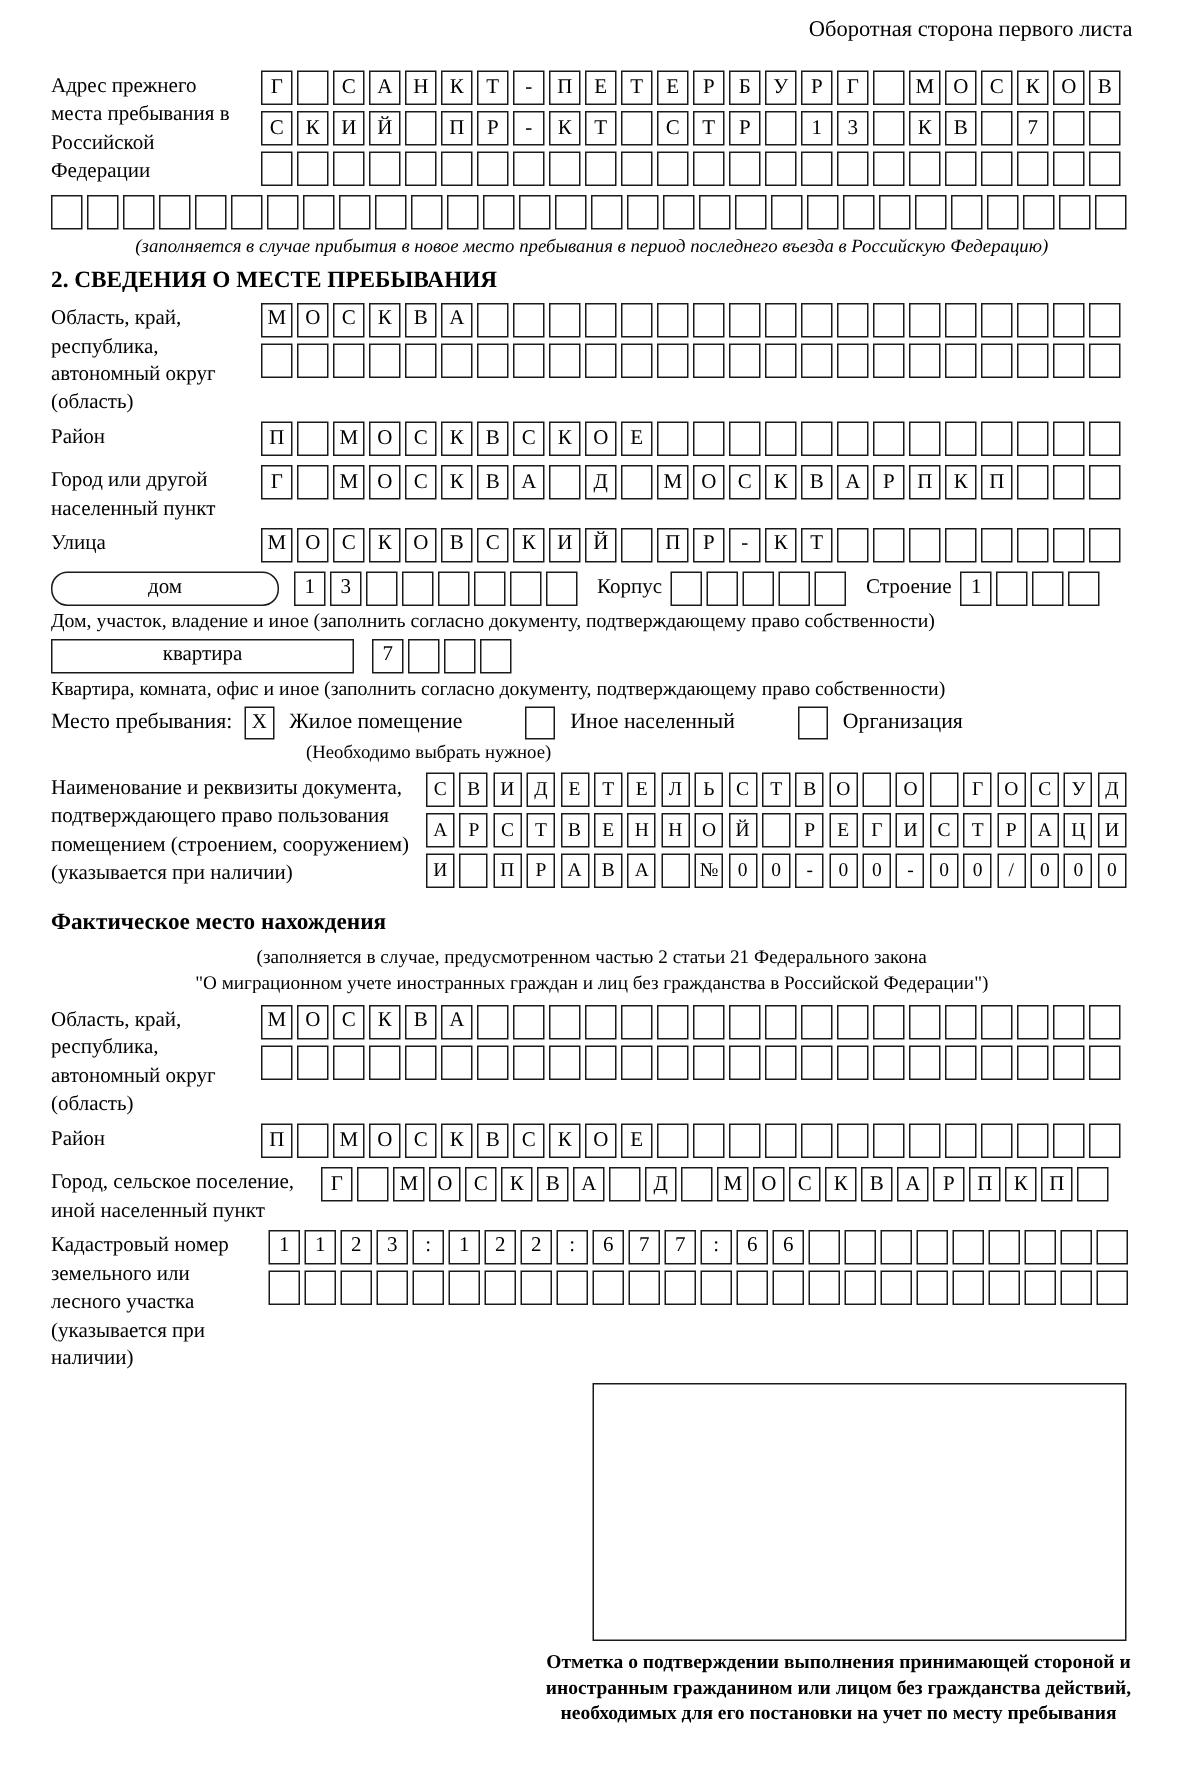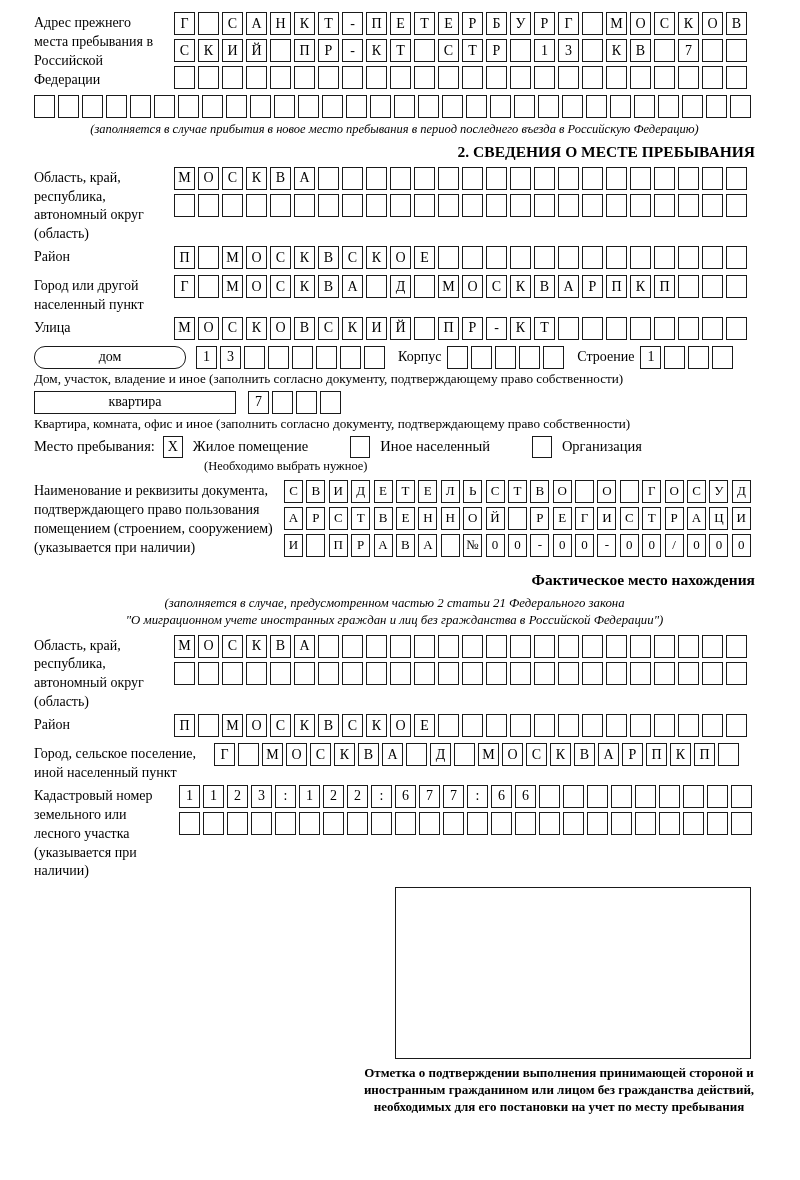--- a/index.html
+++ b/index.html
@@ -9,41 +9,42 @@
   .field{display:flex;margin-bottom:2px;}
   .flabel{width:140px;flex:none;font-size:14px;line-height:1.35;padding:2px 6px 0 0;box-sizing:border-box;}
   .flabel.w145{width:145px;}
   .flabel.w180{width:180px;}
   .flabel.w250{width:250px;}
   .rows{flex:1;}
   .cells-row{display:flex;margin-bottom:4px;}
   .cell{box-sizing:border-box;flex:none;width:21px;height:23px;border:1.5px solid #1a1a1a;margin-right:3px;display:flex;align-items:center;justify-content:center;font-size:14px;}
   .cells-sm .cell{width:19px;margin-right:3.4px;font-size:13px;}
   .note-c{text-align:center;font-size:12.5px;margin:1px 0 3px 0;line-height:1.25;font-style:italic;}
-  .h-main{text-align:right;font-weight:bold;font-size:15.5px;margin:5px 0 6px 0;}
+  .h-main{text-align:left;font-weight:bold;font-size:15.5px;margin:5px 0 6px 0;}
   .inline-row{display:flex;align-items:center;margin-bottom:2px;}
   .widebox{box-sizing:border-box;border:1.5px solid #1a1a1a;height:23px;display:flex;align-items:center;justify-content:center;font-size:14px;flex:none;}
   .widebox.dom{width:152px;margin-right:10px;border-radius:11px;}
   .widebox.kvartira{width:202px;margin-right:12px;}
   .mini-label{font-size:14px;margin:0 6px 0 10px;}
   .caption{font-size:13.2px;margin:0 0 4px 0;}
   .mesto{display:flex;align-items:center;font-size:14.5px;margin-top:4px;}
   .mesto .lbl{margin-right:8px;}
   .chk{box-sizing:border-box;width:20px;height:22px;border:1.5px solid #1a1a1a;display:flex;align-items:center;justify-content:center;font-size:14px;margin-right:10px;flex:none;}
   .opt-lbl{margin-right:42px;}
   .mesto-note{font-size:12.5px;margin:1px 0 6px 170px;}
-  .fact-note{text-align:center;font-size:12.8px;line-height:1.35;margin-bottom:5px;font-style:italic;}
+  .fact-note{text-align:center;font-size:12.8px;line-height:1.35;margin-bottom:5px;}
   .bigbox{width:356px;height:172px;border:1.6px solid #1a1a1a;margin:6px 0 6px 361px;box-sizing:border-box;}
   .mark-caption{width:410px;margin-left:320px;text-align:center;font-weight:bold;font-size:13px;line-height:1.3;}
 </style>
 </head>
 <body>
 
 <div class="page">
 
+  <div class="hdr">Оборотная сторона первого листа</div>
 
   <div class="field">
     <div class="flabel">Адрес прежнего места пребывания в Российской Федерации</div>
     <div class="rows">
       <div class="cells-row">
           <span class="cell">Г</span>
           <span class="cell"></span>
           <span class="cell">С</span>
           <span class="cell">А</span>
           <span class="cell">Н</span>

